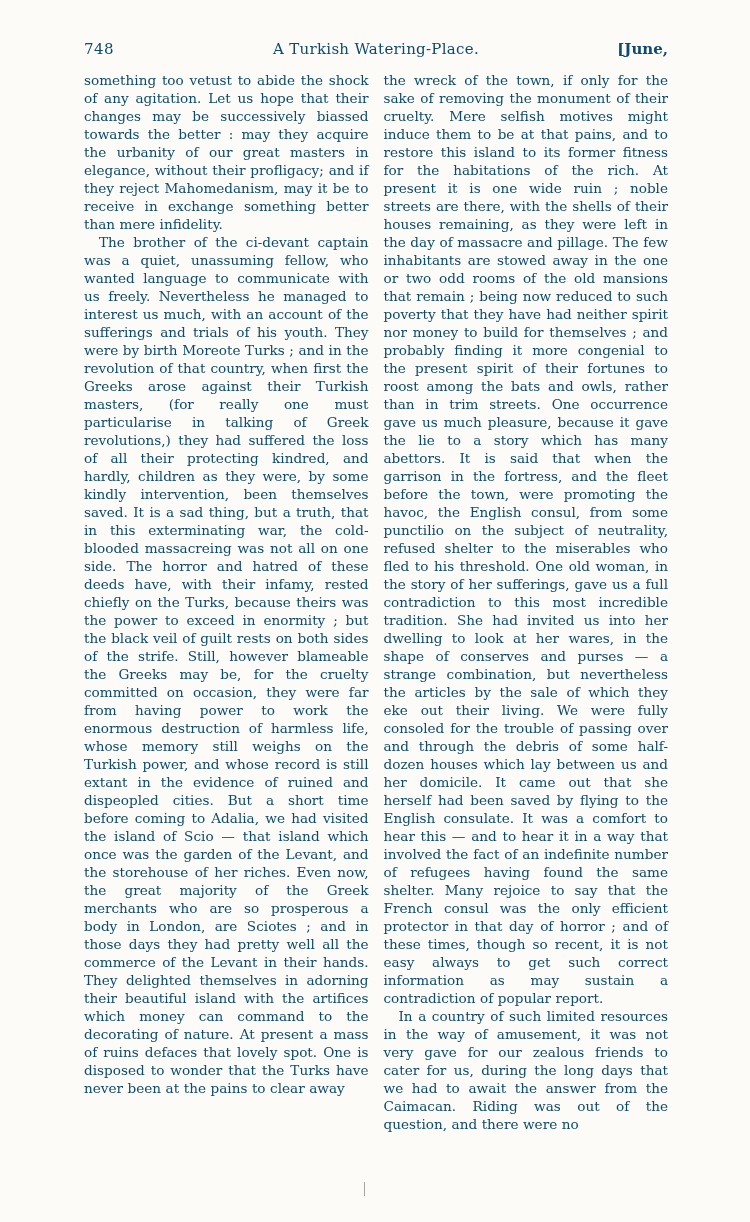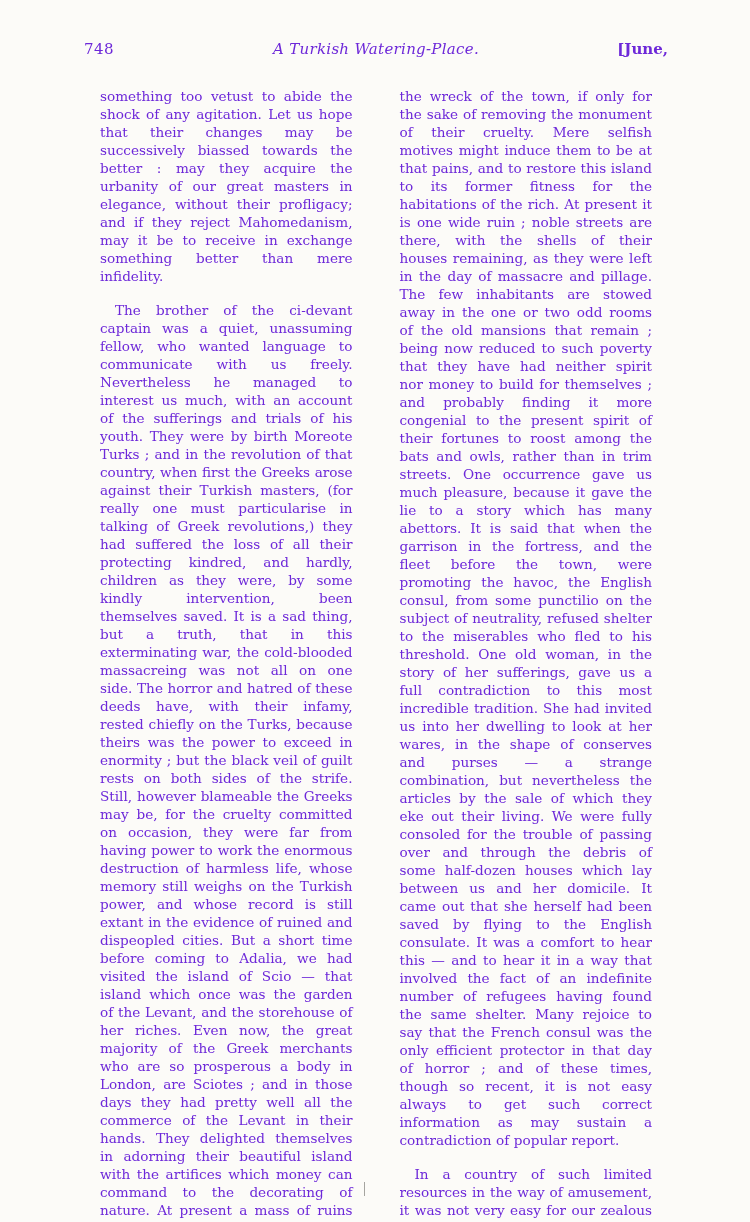--- a/index.html
+++ b/index.html
@@ -6,53 +6,52 @@
     margin: 0;
     padding: 0;
     background: #ffffff;
   }
   .page {
     position: relative;
     width: 750px;
     height: 1222px;
     box-sizing: border-box;
     background: #fcfbf8;
-    color: #6d28d9;
+    color: #0c4a6e;
     font-family: "DejaVu Serif", "Liberation Serif", serif;
     padding: 40px 82px 0 84px;
     overflow: hidden;
   }
   .page-header {
     display: grid;
     grid-template-columns: 60px 1fr 60px;
     align-items: baseline;
     font-size: 15px;
     margin-bottom: 13px;
   }
   .page-number { text-align: left; letter-spacing: 0.5px; }
   .running-title {
     text-align: center;
-    font-style: italic;
     letter-spacing: 0.3px;
   }
   .issue-date { text-align: right; font-weight: bold; }
   .columns {
     display: flex;
     gap: 15px;
   }
   .col {
     flex: 1 1 0;
     font-size: 13.6px;
     line-height: 18px;
     text-align: justify;
     hyphens: auto;
     -webkit-hyphens: auto;
     word-spacing: 0.2px;
   }
-  .para { margin: 16px; }
+  .para { margin: 0; }
   .para.indent { text-indent: 15px; }
   .it { }
   .scan-artifact {
     position: absolute;
     left: 364px;
     bottom: 26px;
     width: 1px;
     height: 14px;
     background: rgba(60,58,54,0.45);
   }
@@ -66,17 +65,17 @@
     <span class="running-title">A Turkish Watering-Place.</span>
     <span class="issue-date">[June,</span>
   </header>
   <main class="columns">
     <div class="col" id="col-left">
         <p class="para"><span>something too vetust to abide the shock of any agitation.  Let us hope that their changes may be successively biassed towards the better : may they acquire the urbanity of our great masters in elegance, without their profligacy; and if they reject Mahomedanism, may it be to receive in exchange something better than mere infidelity.</span></p>
         <p class="para indent"><span>The brother of the </span><span class="it">ci-devant</span><span> captain was a quiet, unassuming fellow, who wanted language to communicate with us freely.  Nevertheless he managed to interest us much, with an account of the sufferings and trials of his youth. They were by birth Moreote Turks ; and in the revolution of that country, when first the Greeks arose against their Turkish masters, (for really one must particularise in talking of Greek revolutions,) they had suffered the loss of all their protecting kindred, and hardly, children as they were, by some kindly intervention, been themselves saved.  It is a sad thing, but a truth, that in this exterminating war, the cold-blooded massacreing was not all on one side.  The horror and hatred of these deeds have, with their infamy, rested chiefly on the Turks, because theirs was the power to exceed in enormity ; but the black veil of guilt rests on both sides of the strife.  Still, however blameable the Greeks may be, for the cruelty committed on occasion, they were far from having power to work the enormous destruction of harmless life, whose memory still weighs on the Turkish power, and whose record is still extant in the evidence of ruined and dispeopled cities.  But a short time before coming to Adalia, we had visited the island of Scio — that island which once was the garden of the Levant, and the storehouse of her riches.  Even now, the great majority of the Greek merchants who are so prosperous a body in London, are Sciotes ; and in those days they had pretty well all the commerce of the Levant in their hands.  They delighted themselves in adorning their beautiful island with the artifices which money can command to the decorating of nature.  At present a mass of ruins defaces that lovely spot.  One is disposed to wonder that the Turks have never been at the pains to clear away</span></p>
       </div>
     <div class="col" id="col-right">
         <p class="para"><span>the wreck of the town, if only for the sake of removing the monument of their cruelty.  Mere selfish motives might induce them to be at that pains, and to restore this island to its former fitness for the habitations of the rich. At present it is one wide ruin ; noble streets are there, with the shells of their houses remaining, as they were left in the day of massacre and pillage. The few inhabitants are stowed away in the one or two odd rooms of the old mansions that remain ; being now reduced to such poverty that they have had neither spirit nor money to build for themselves ; and probably finding it more congenial to the present spirit of their fortunes to roost among the bats and owls, rather than in trim streets.  One occurrence gave us much pleasure, because it gave the lie to a story which has many abettors.  It is said that when the garrison in the fortress, and the fleet before the town, were promoting the havoc, the English consul, from some punctilio on the subject of neutrality, refused shelter to the </span><span class="it">miserables</span><span> who fled to his threshold.  One old woman, in the story of her sufferings, gave us a full contradiction to this most incredible tradition.  She had invited us into her dwelling to look at her wares, in the shape of conserves and purses — a strange combination, but nevertheless the articles by the sale of which they eke out their living.  We were fully consoled for the trouble of passing over and through the </span><span class="it">debris</span><span> of some half-dozen houses which lay between us and her domicile.  It came out that she herself had been saved by flying to the English consulate.  It was a comfort to hear this — and to hear it in a way that involved the fact of an indefinite number of refugees having found the same shelter.  Many rejoice to say that the French consul was the only efficient protector in that day of horror ; and of these times, though so recent, it is not easy always to get such correct information as may sustain a contradiction of popular report.</span></p>
-        <p class="para indent"><span>In a country of such limited resources in the way of amusement, it was not very easy for our zealous friends to cater for us, during the long days that we had to await the answer from the Caimacan.  Riding was out of the question, and there were no</span></p>
+        <p class="para indent"><span>In a country of such limited resources in the way of amusement, it was not very gave for our zealous friends to cater for us, during the long days that we had to await the answer from the Caimacan.  Riding was out of the question, and there were no</span></p>
       </div>
   </main>
   <div class="scan-artifact"></div>
 </div>
 
 </body></html>

